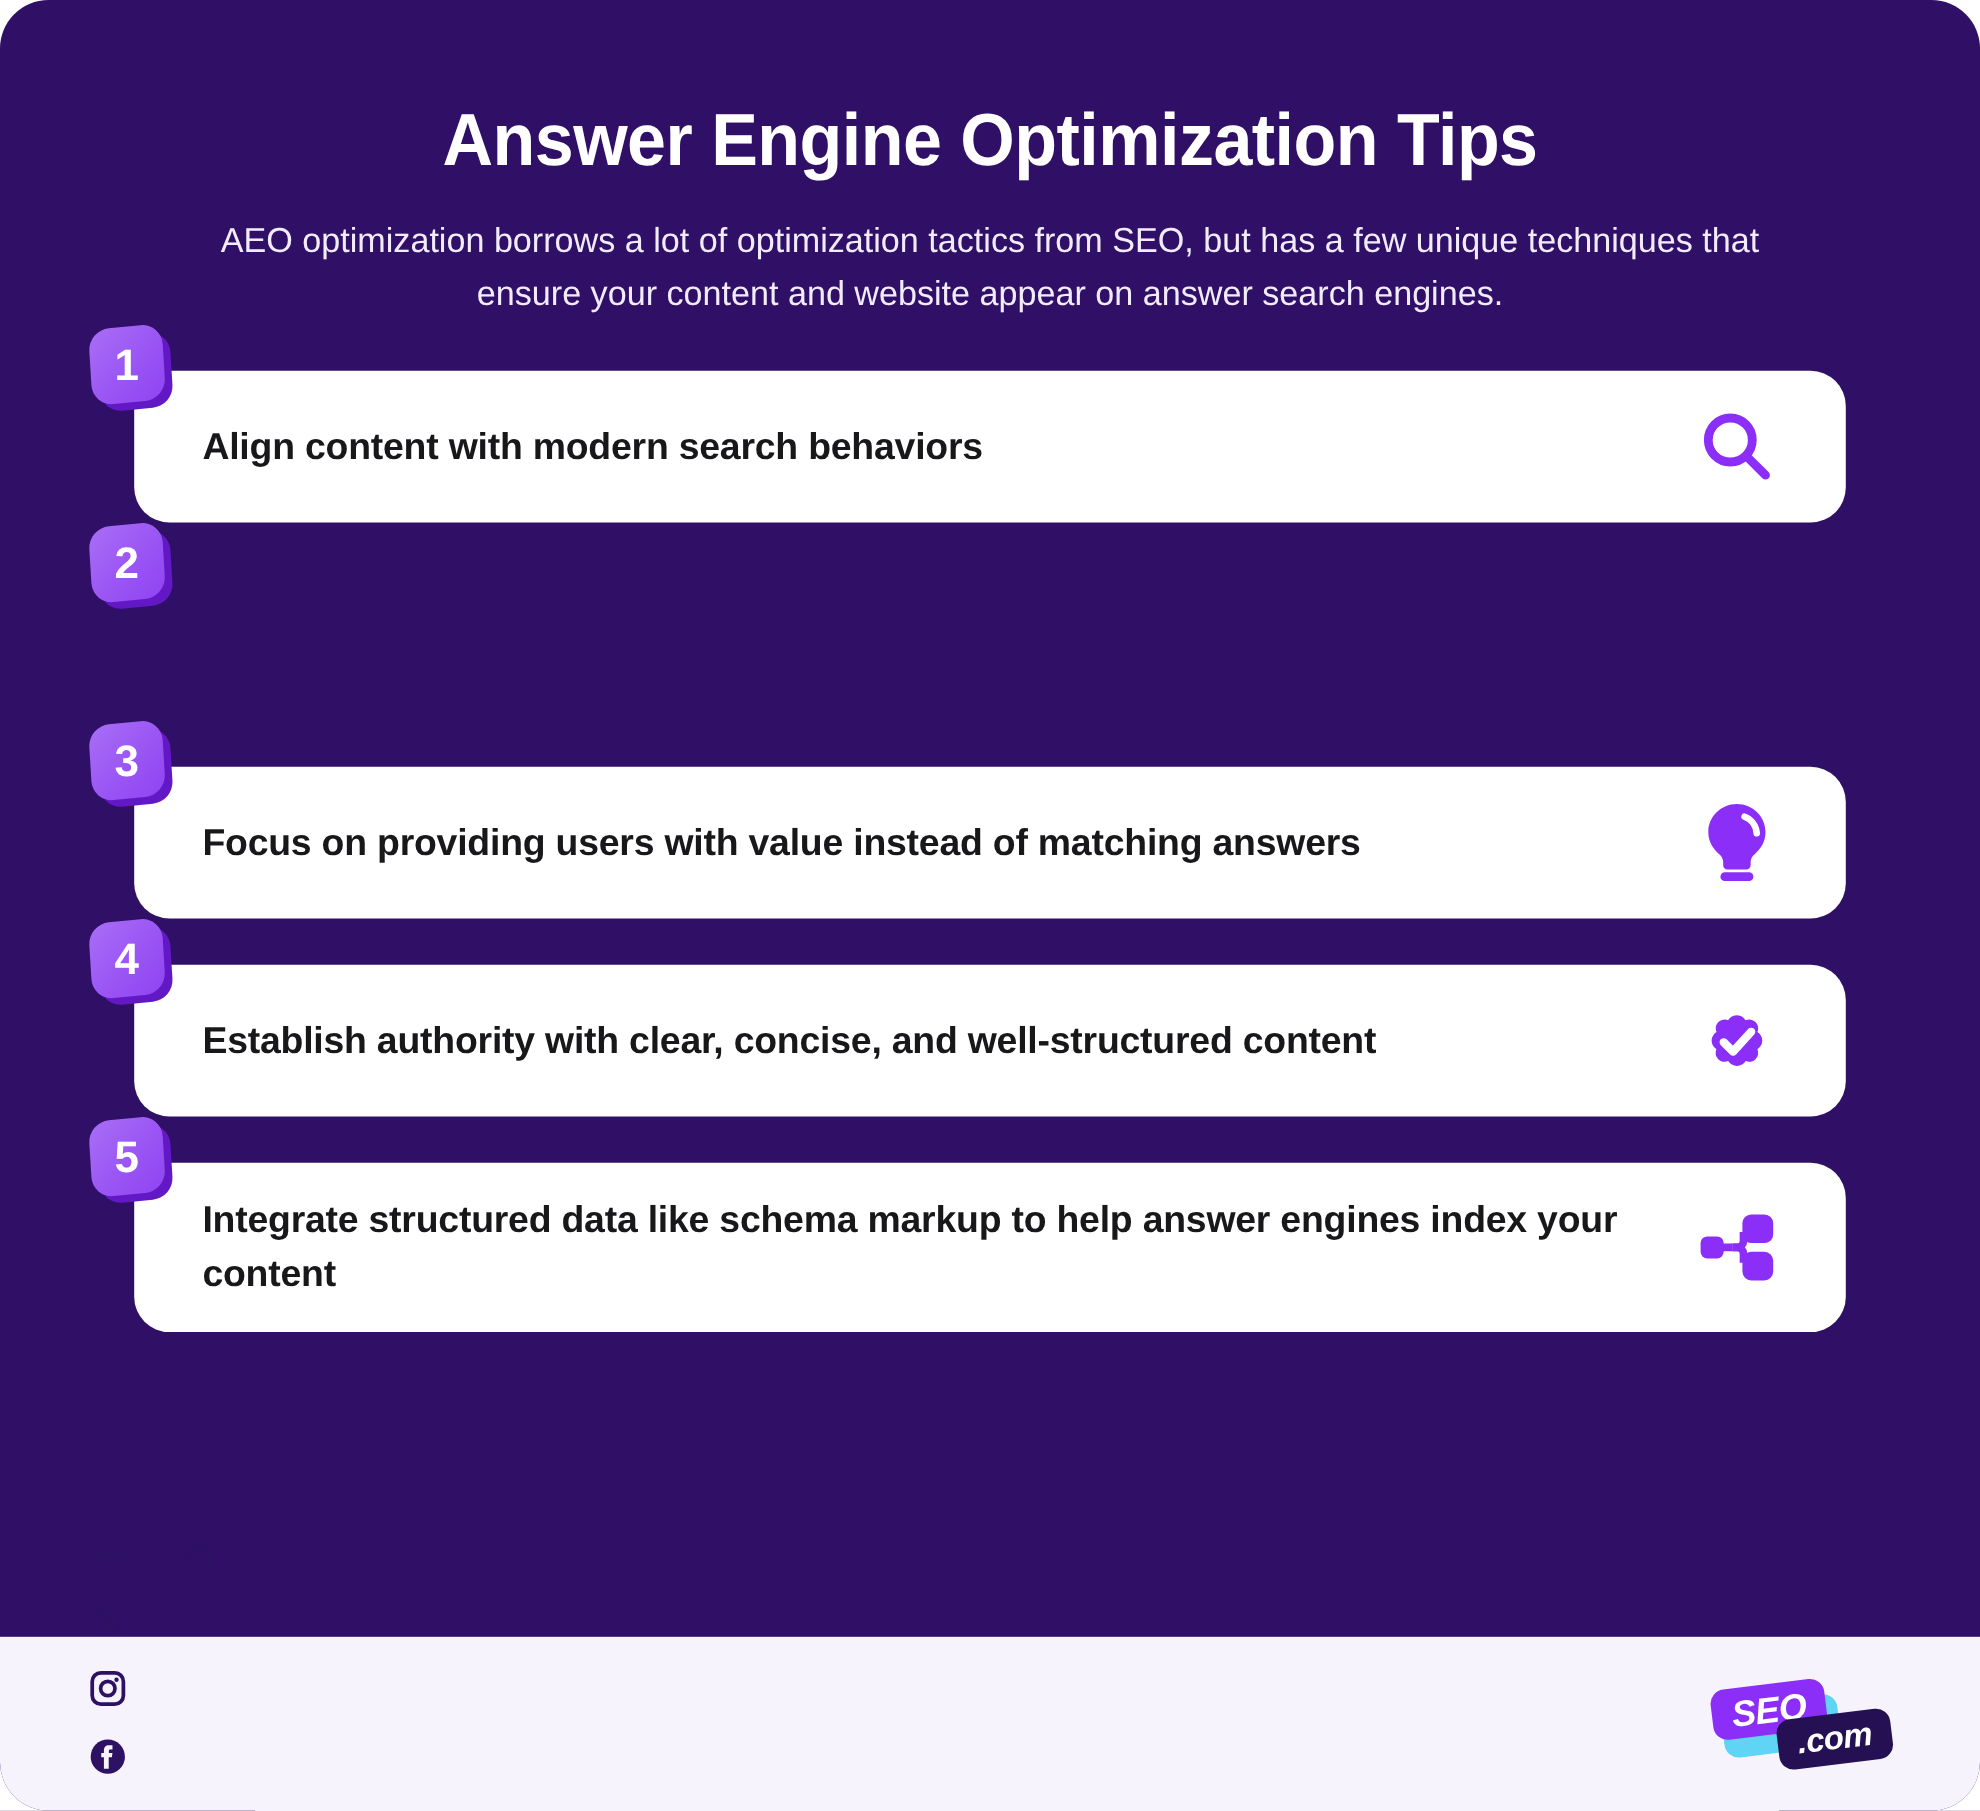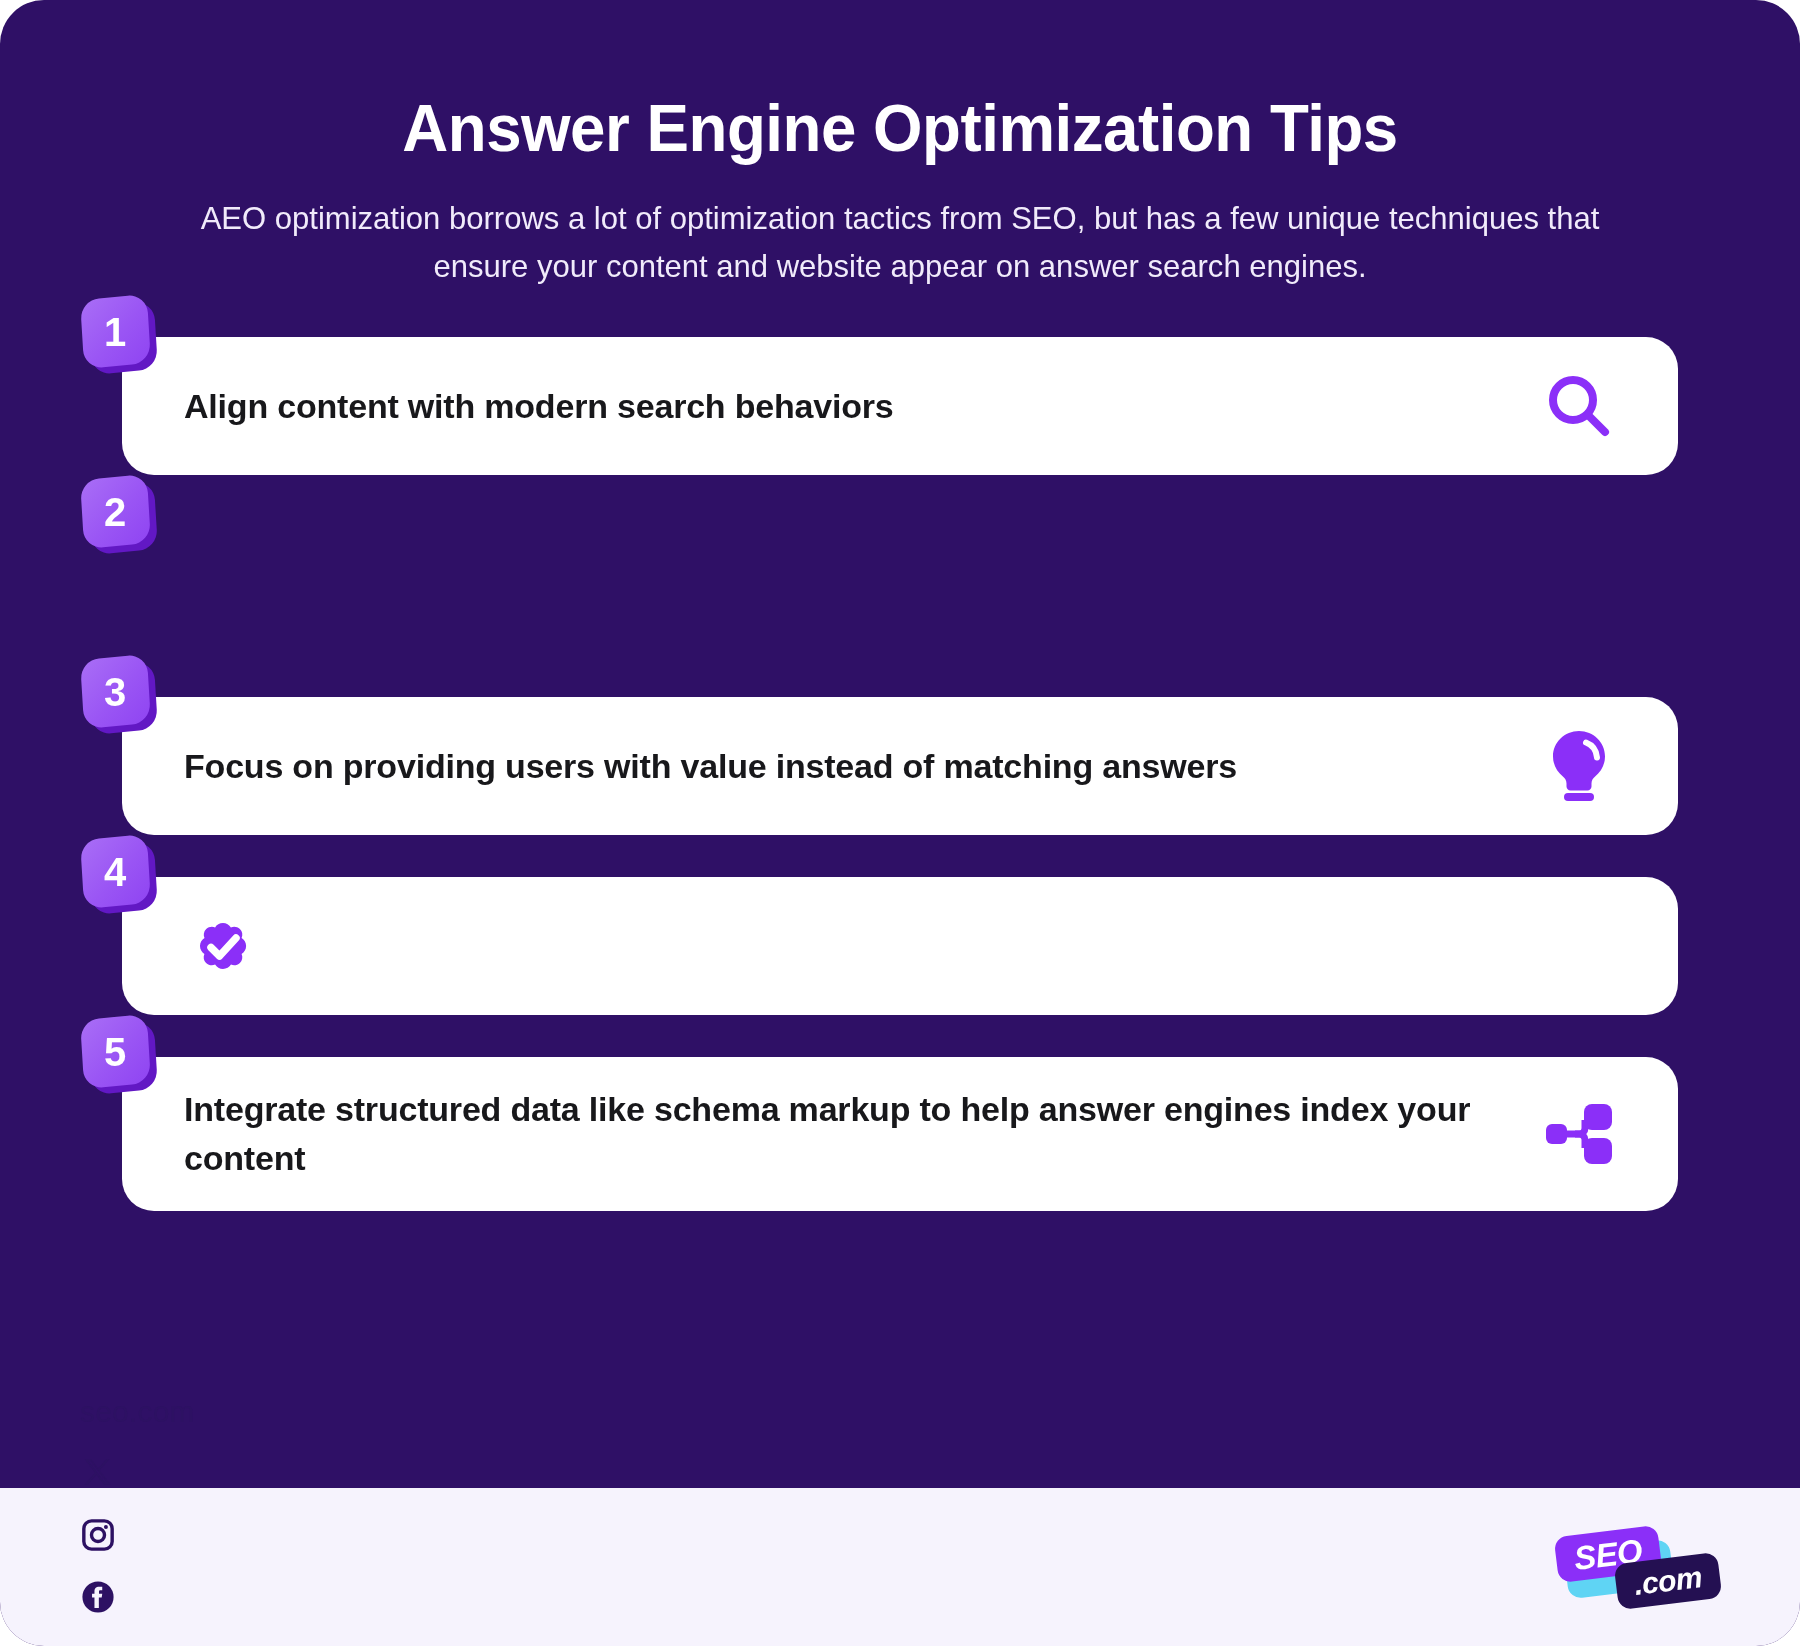--- a/index.html
+++ b/index.html
@@ -283,20 +283,21 @@
     </li>
 
     <li class="tip">
       <div class="badge-wrap">
         <div class="badge-shadow"></div>
         <div class="badge">
           <span class="badge-num">4</span>
         </div>
       </div>
       <div class="card">
+        <div class="card-text">Establish authority with clear, concise, and well-structured content</div>
         <div class="card-icon">
           <svg width="72" height="72" viewBox="0 0 72 72" fill="none">
             <path d="M36 2c3.3 0 6.3 1.8 7.9 4.5 2.9-1.3 6.4-.9 9 1.6s3 6 1.7 9c2.7 1.6 4.5 4.6 4.5 7.9 0 3.3-1.8 6.3-4.5 7.9 1.3 2.9.9 6.4-1.7 9-2.5 2.5-6 3-8.9 1.7C42.4 46.2 39.4 48 36 48c-3.3 0-6.3-1.8-7.9-4.5-2.9 1.3-6.4.9-9-1.6s-3-6-1.7-9C14.8 31.3 13 28.3 13 25c0-3.3 1.8-6.3 4.5-7.9-1.3-2.9-.9-6.4 1.7-9 2.5-2.5 6-3 8.9-1.7C29.6 3.8 32.6 2 36 2Z" fill="#8b2ff8" transform="translate(0,11)"></path>
             <path d="M24 37.5 32.5 46 49 28" stroke="#ffffff" stroke-width="7.5" stroke-linecap="round" stroke-linejoin="round"></path>
           </svg>
         </div>
       </div>
     </li>
 
     <li class="tip tall">

